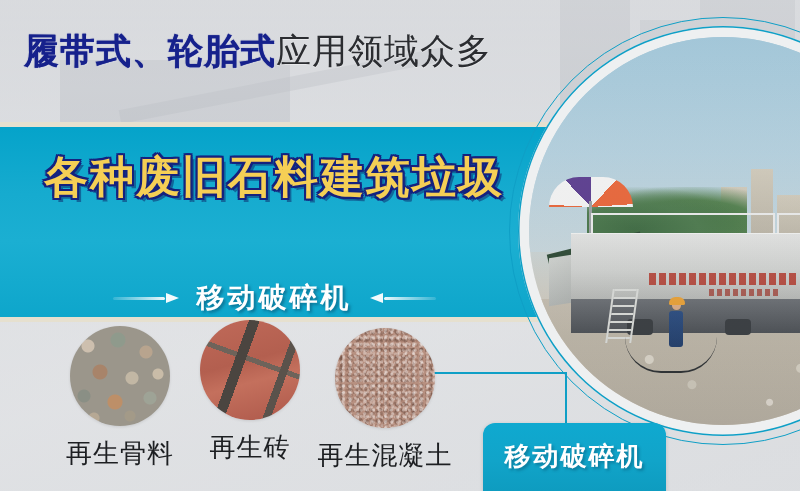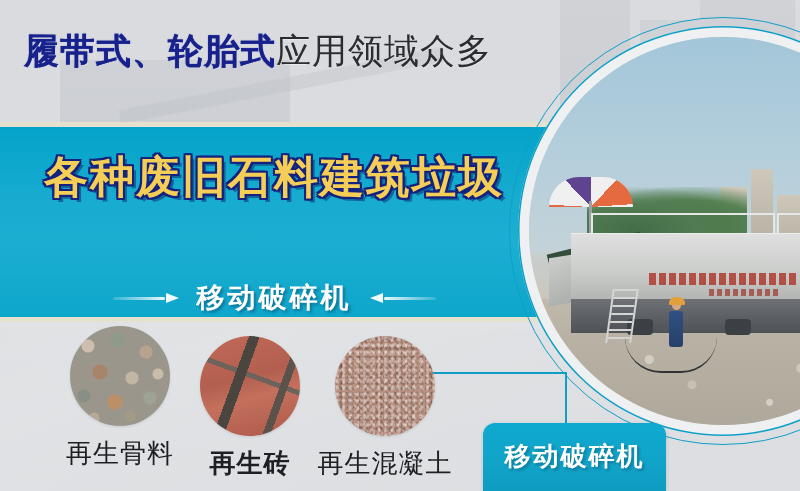--- a/index.html
+++ b/index.html
@@ -318,25 +318,25 @@
     </div>
   </div>
 
   <div class="conn-h"></div>
   <div class="conn-v"></div>
 
   <div class="product" style="left:40px;top:326px;width:160px;">
     <div class="disc agg"></div>
     <div class="plabel">再生骨料</div>
   </div>
-  <div class="product" style="left:185px;top:336px;width:130px;font-weight:bold;">
+  <div class="product" style="left:185px;top:320px;width:130px;">
     <div class="disc brick"></div>
     <div class="plabel">再生砖</div>
   </div>
-  <div class="product" style="left:305px;top:336px;width:160px;">
+  <div class="product" style="left:305px;top:328px;width:160px;">
     <div class="disc conc"></div>
     <div class="plabel">再生混凝土</div>
   </div>
 
   <div class="badge">
     <div class="badge-txt">移动破碎机</div>
   </div>
 
 </div>
 

